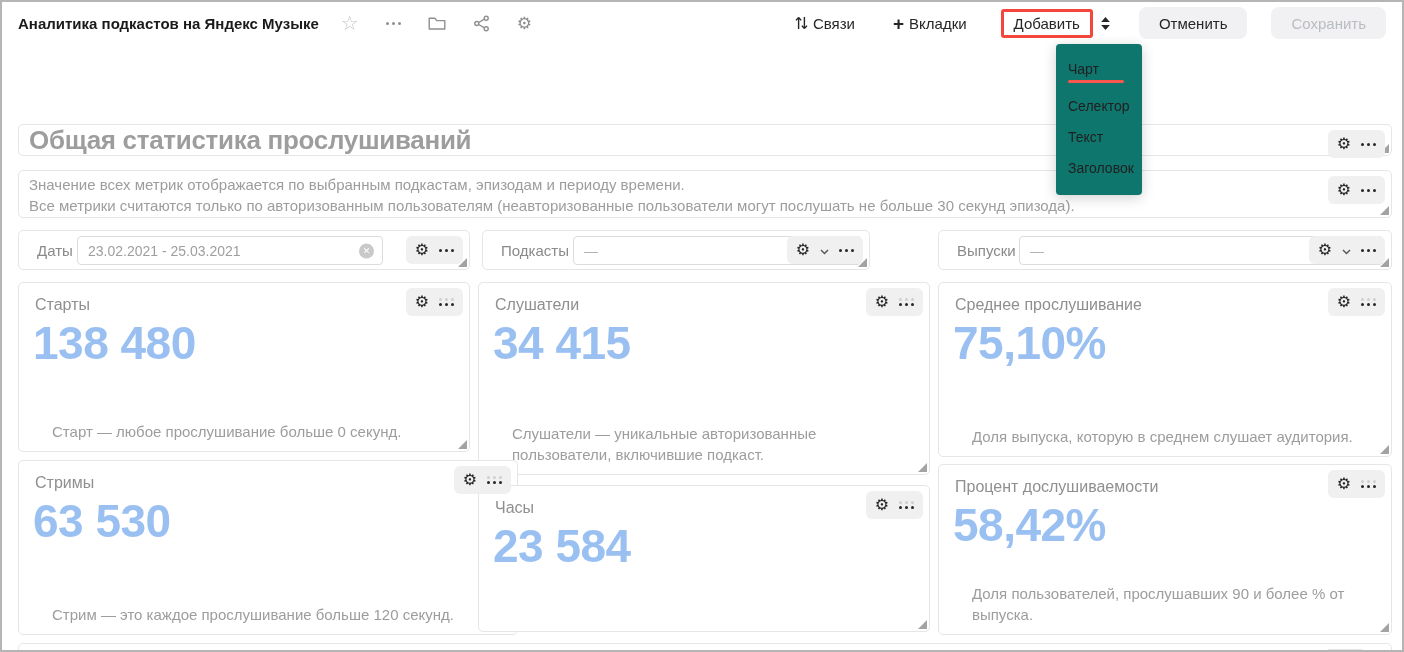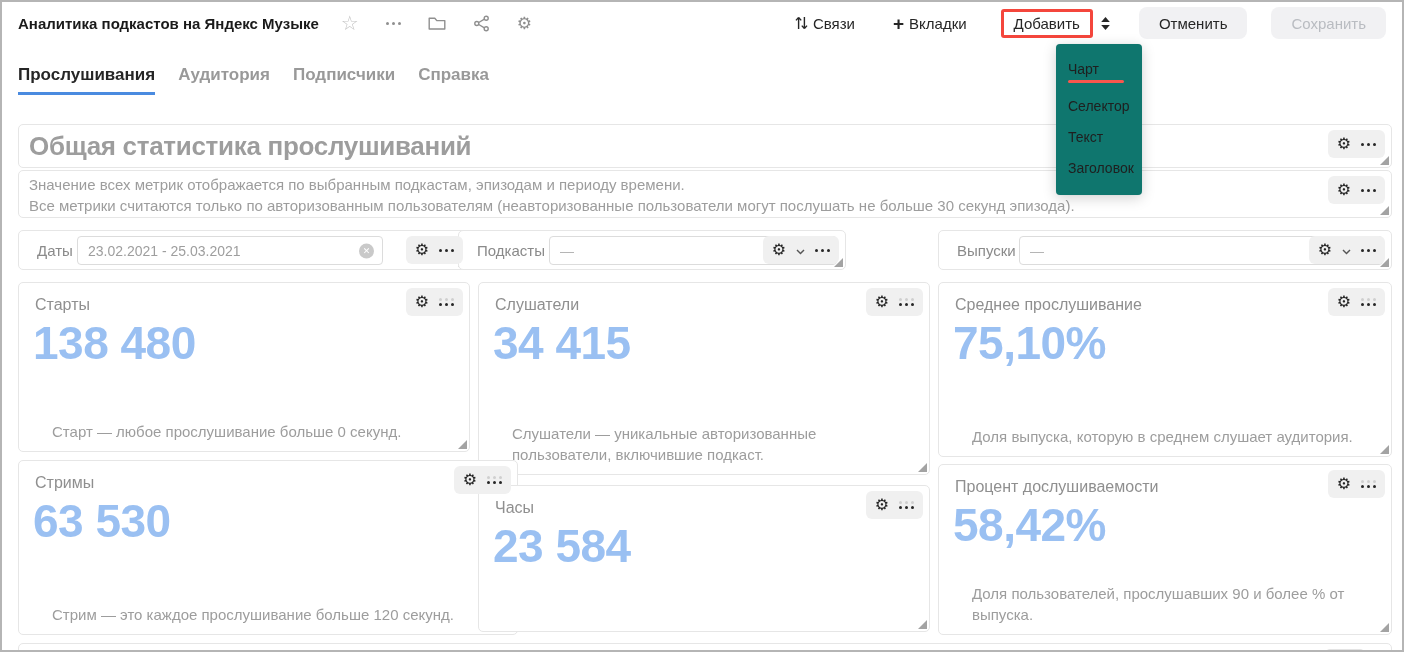--- a/index.html
+++ b/index.html
@@ -42,30 +42,30 @@
              border-radius:6px; display:flex; align-items:center; gap:10px; padding:0 9px; z-index:3; }
   .controls .gear-glyph{ color:#262626; font-size:16px; cursor:pointer; }
   .controls .dot{ background:#262626; }
   .dots-2row{ display:flex; flex-direction:column; gap:2px; }
   .dots-2row .faint .dot{ background:#cfcfcf; }
   .chev{ display:inline-flex; margin-top:4px; }
   .rsz{ position:absolute; right:2px; bottom:2px; width:0; height:0; border-style:solid;
         border-width:0 0 9px 9px; border-color:transparent transparent #a3a3a3 transparent; cursor:nwse-resize; }
 
   
-  .w-title{ left:16px; top:122px; width:1374px; height:44px; }
+  .w-title{ left:16px; top:122px; width:1374px; height:32px; }
   .w-title .txt{ position:absolute; left:10px; top:50%; transform:translateY(-50%);
                  font-size:26px; font-weight:bold; letter-spacing:-0.3px; color:#9d9d9d; white-space:nowrap; }
   .w-desc{ left:16px; top:168px; width:1374px; height:48px; }
   .w-desc .txt{ position:absolute; left:10px; top:3px; font-size:15px; line-height:21px; color:#9d9d9d; white-space:nowrap; }
 
   
   .w-filter{ top:228px; height:40px; }
   .f1{ left:16px;  width:452px; }
-  .f2{ left:456px; width:388px;text-align:center; }
+  .f2{ left:480px; width:388px;text-align:center; }
   .f3{ left:936px; width:454px; }
   .f-label{ position:absolute; left:18px; top:50%; transform:translateY(-50%);
             font-size:15px; color:#8a8a8a; }
   .f-input{ position:absolute; top:5px; height:29px; border:1px solid #dcdcdc; border-radius:4px;
             background:#fff; font-size:14px; color:#9e9e9e; display:flex; align-items:center;
             padding:0 26px 0 10px; overflow:hidden; white-space:nowrap; }
   .f1 .f-input{ left:58px; width:306px; }
   .f2 .f-input{ left:90px; right:8px; color:#b5b5b5; }
   .f3 .f-input{ left:80px; right:8px; color:#b5b5b5; }
   .clear-x{ position:absolute; right:8px; top:50%; transform:translateY(-50%); width:15px; height:15px;
@@ -158,26 +158,20 @@
           <polygon points="5.5,1 9.8,6 1.2,6"></polygon>
           <polygon points="1.2,9 9.8,9 5.5,14"></polygon>
         </svg>
       </span>
 
       <button class="graybtn cancel-btn">Отменить</button>
       <button class="graybtn save-btn">Сохранить</button>
     </div>
   </header>
 
-  <nav class="tabs">
-    <span class="tab active">Прослушивания</span>
-    <span class="tab">Аудитория</span>
-    <span class="tab">Подписчики</span>
-    <span class="tab">Справка</span>
-  </nav>
 
   <div class="widget w-title">
     <div class="txt">Общая статистика прослушиваний</div>
     <div class="controls">
       <span class="gear-glyph">⚙</span>
       <span class="dots-row">
           <span class="dot"></span>
           <span class="dot"></span>
           <span class="dot"></span>
         </span>

